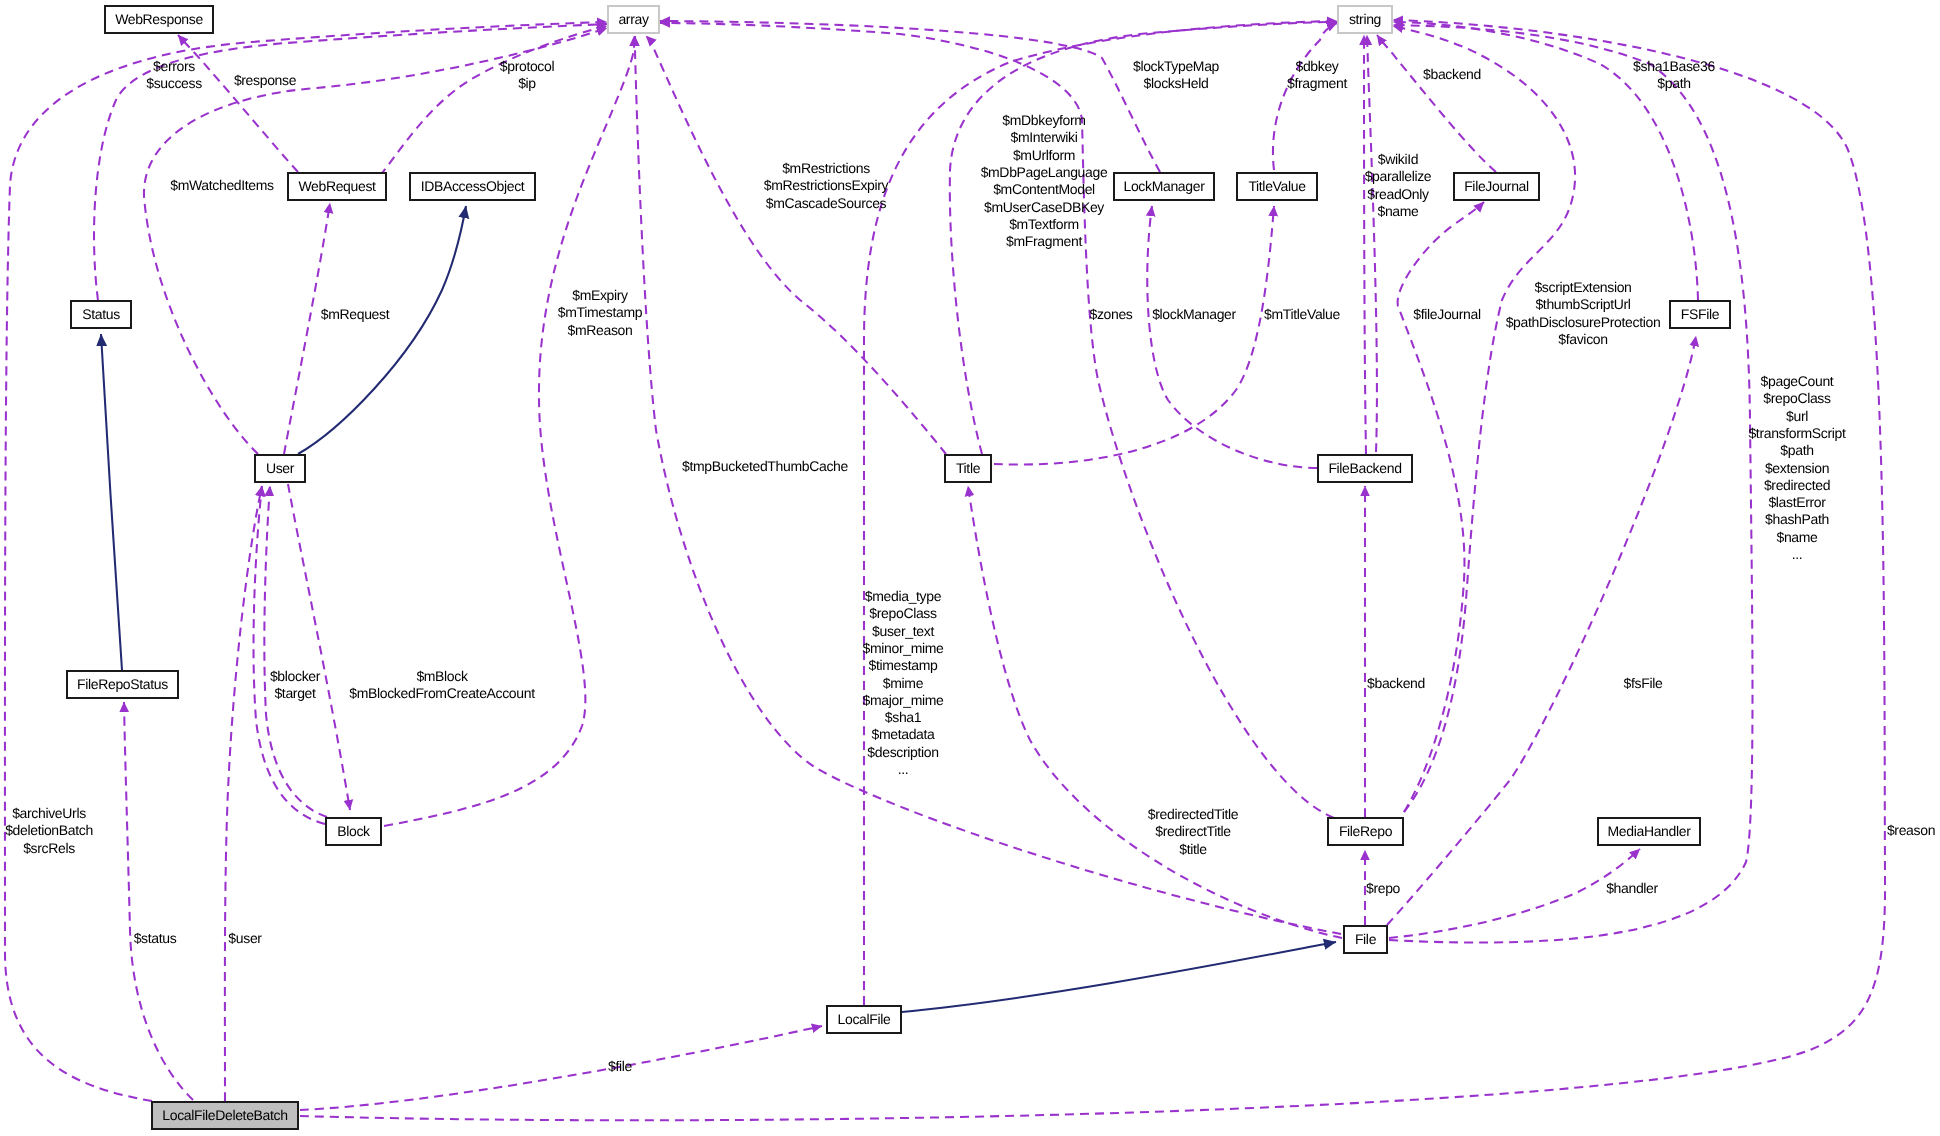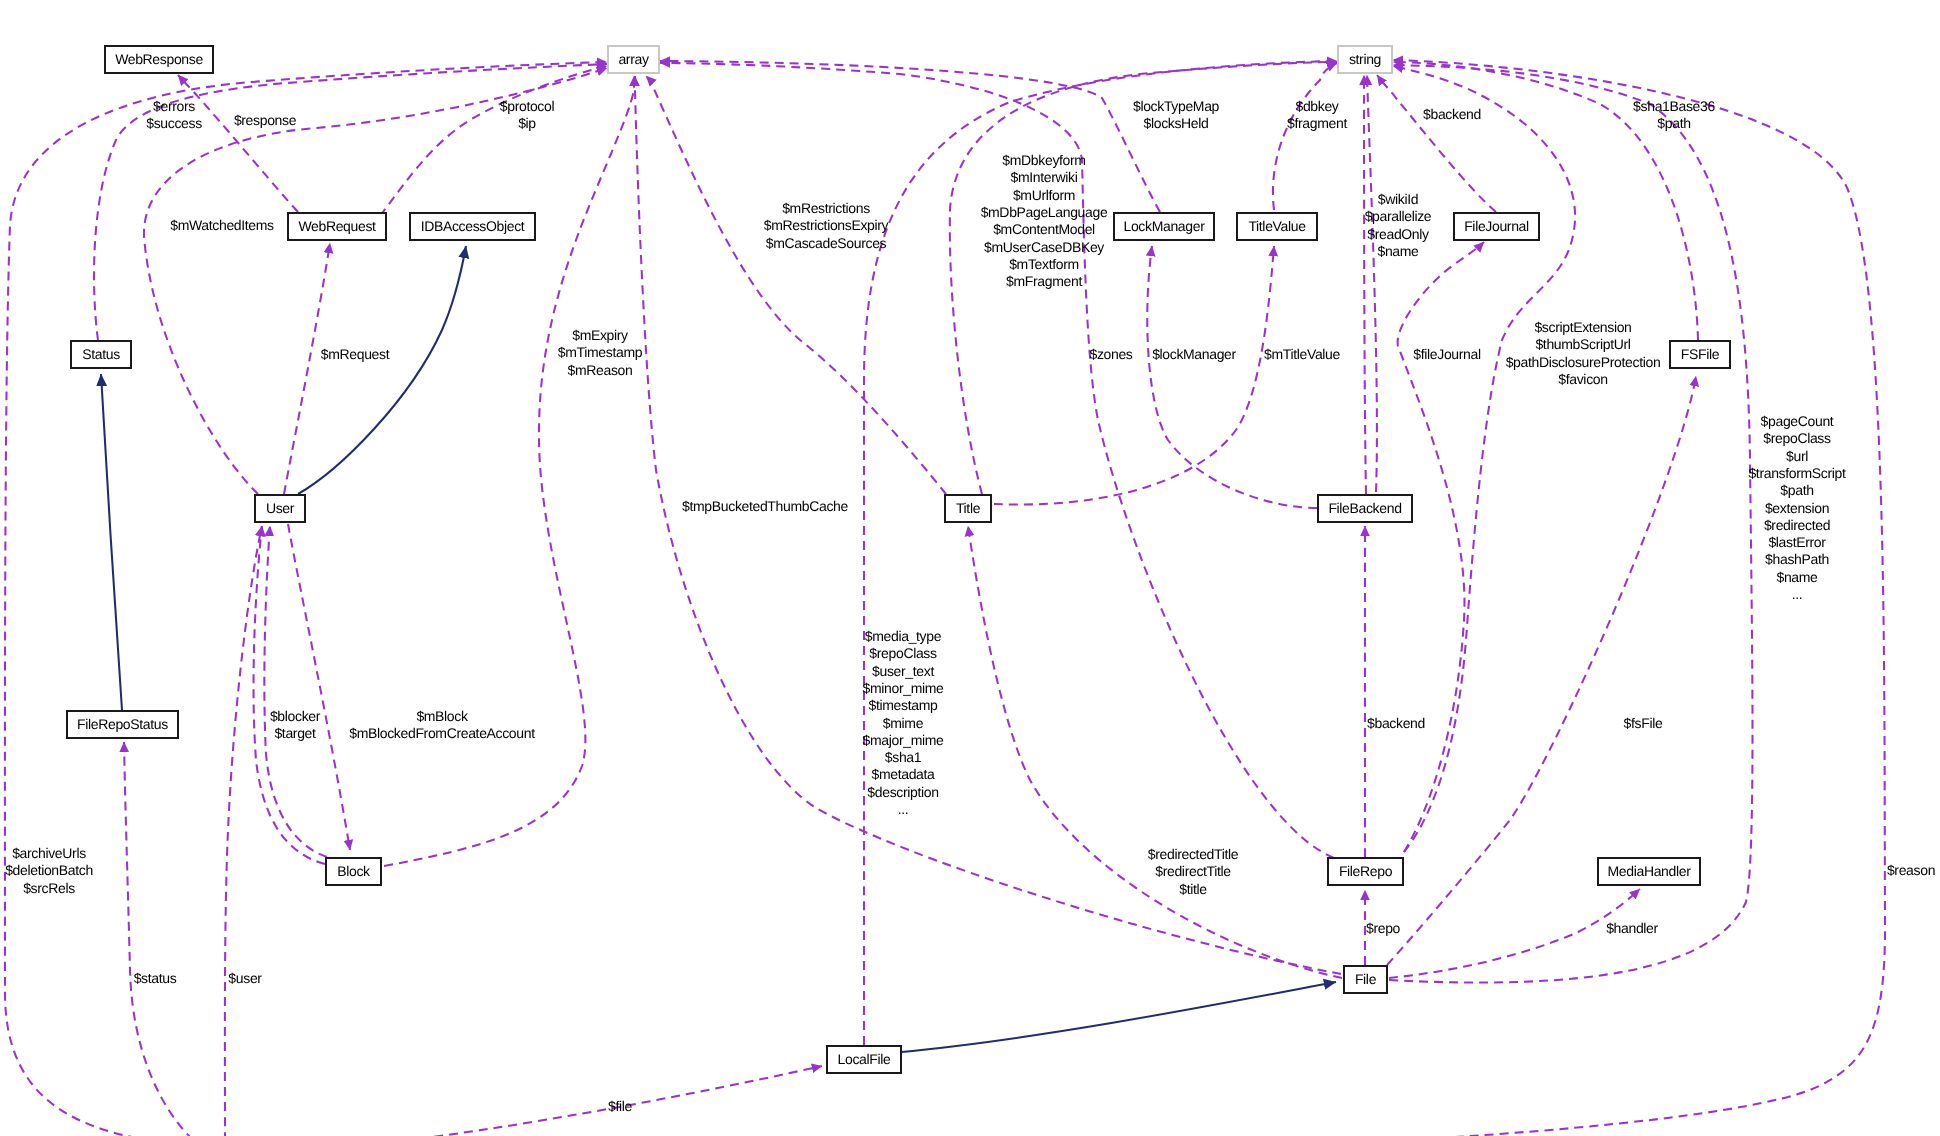--- a/index.html
+++ b/index.html
@@ -1,19 +1,19 @@
 <!DOCTYPE html>
 <html><head>
 <meta charset="utf-8">
 <title>LocalFileDeleteBatch Collaboration Diagram</title>
 <style>
   html,body{margin:0;padding:0;background:#ffffff;}
   body{width:1940px;height:1136px;overflow:hidden;
        font-family:"Liberation Sans",sans-serif;}
-  #diagram{position:relative;width:1940px;height:1092px;background:#ffffff;margin-top:40px;}
+  #diagram{position:relative;width:1940px;height:1092px;background:#ffffff;}
   svg#graph{transform:translateZ(0);}
   svg#graph{position:absolute;left:0;top:0;display:block;}
   path.edge{fill:none;stroke:#9a32cd;stroke-width:2.05;stroke-dasharray:9 6;stroke-linecap:butt;}
   path.inherit{fill:none;stroke:#222a72;stroke-width:2.05;}
   rect.nodebox{fill:#ffffff;stroke:#1a1a1a;stroke-width:2;}
   rect.nodebox.builtin{stroke:#c8c8c8;}
   rect.nodebox.current{fill:#bfbfbf;}
   text{font-family:"Liberation Sans",sans-serif;font-size:14px;
        letter-spacing:-0.35px;fill:#000000;
        -webkit-font-smoothing:antialiased;text-rendering:geometricPrecision;}

